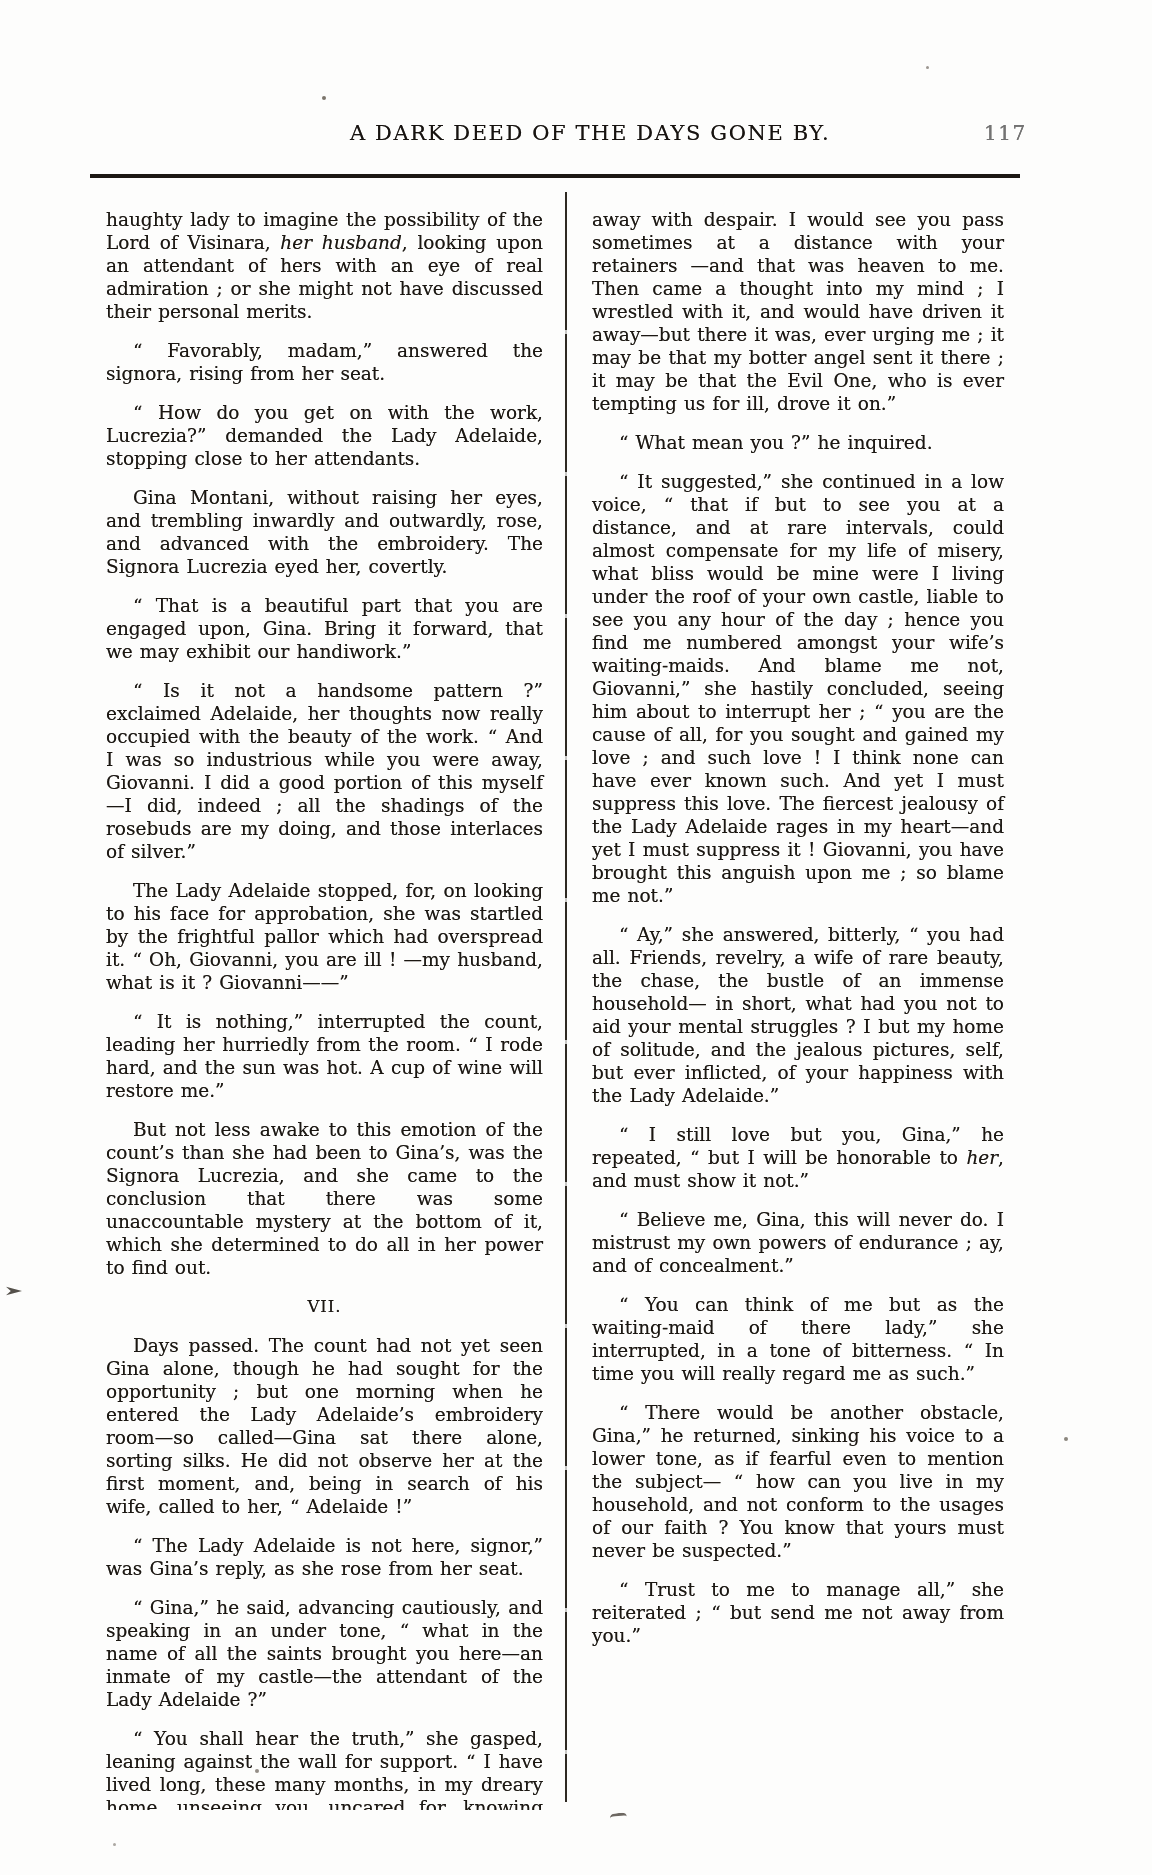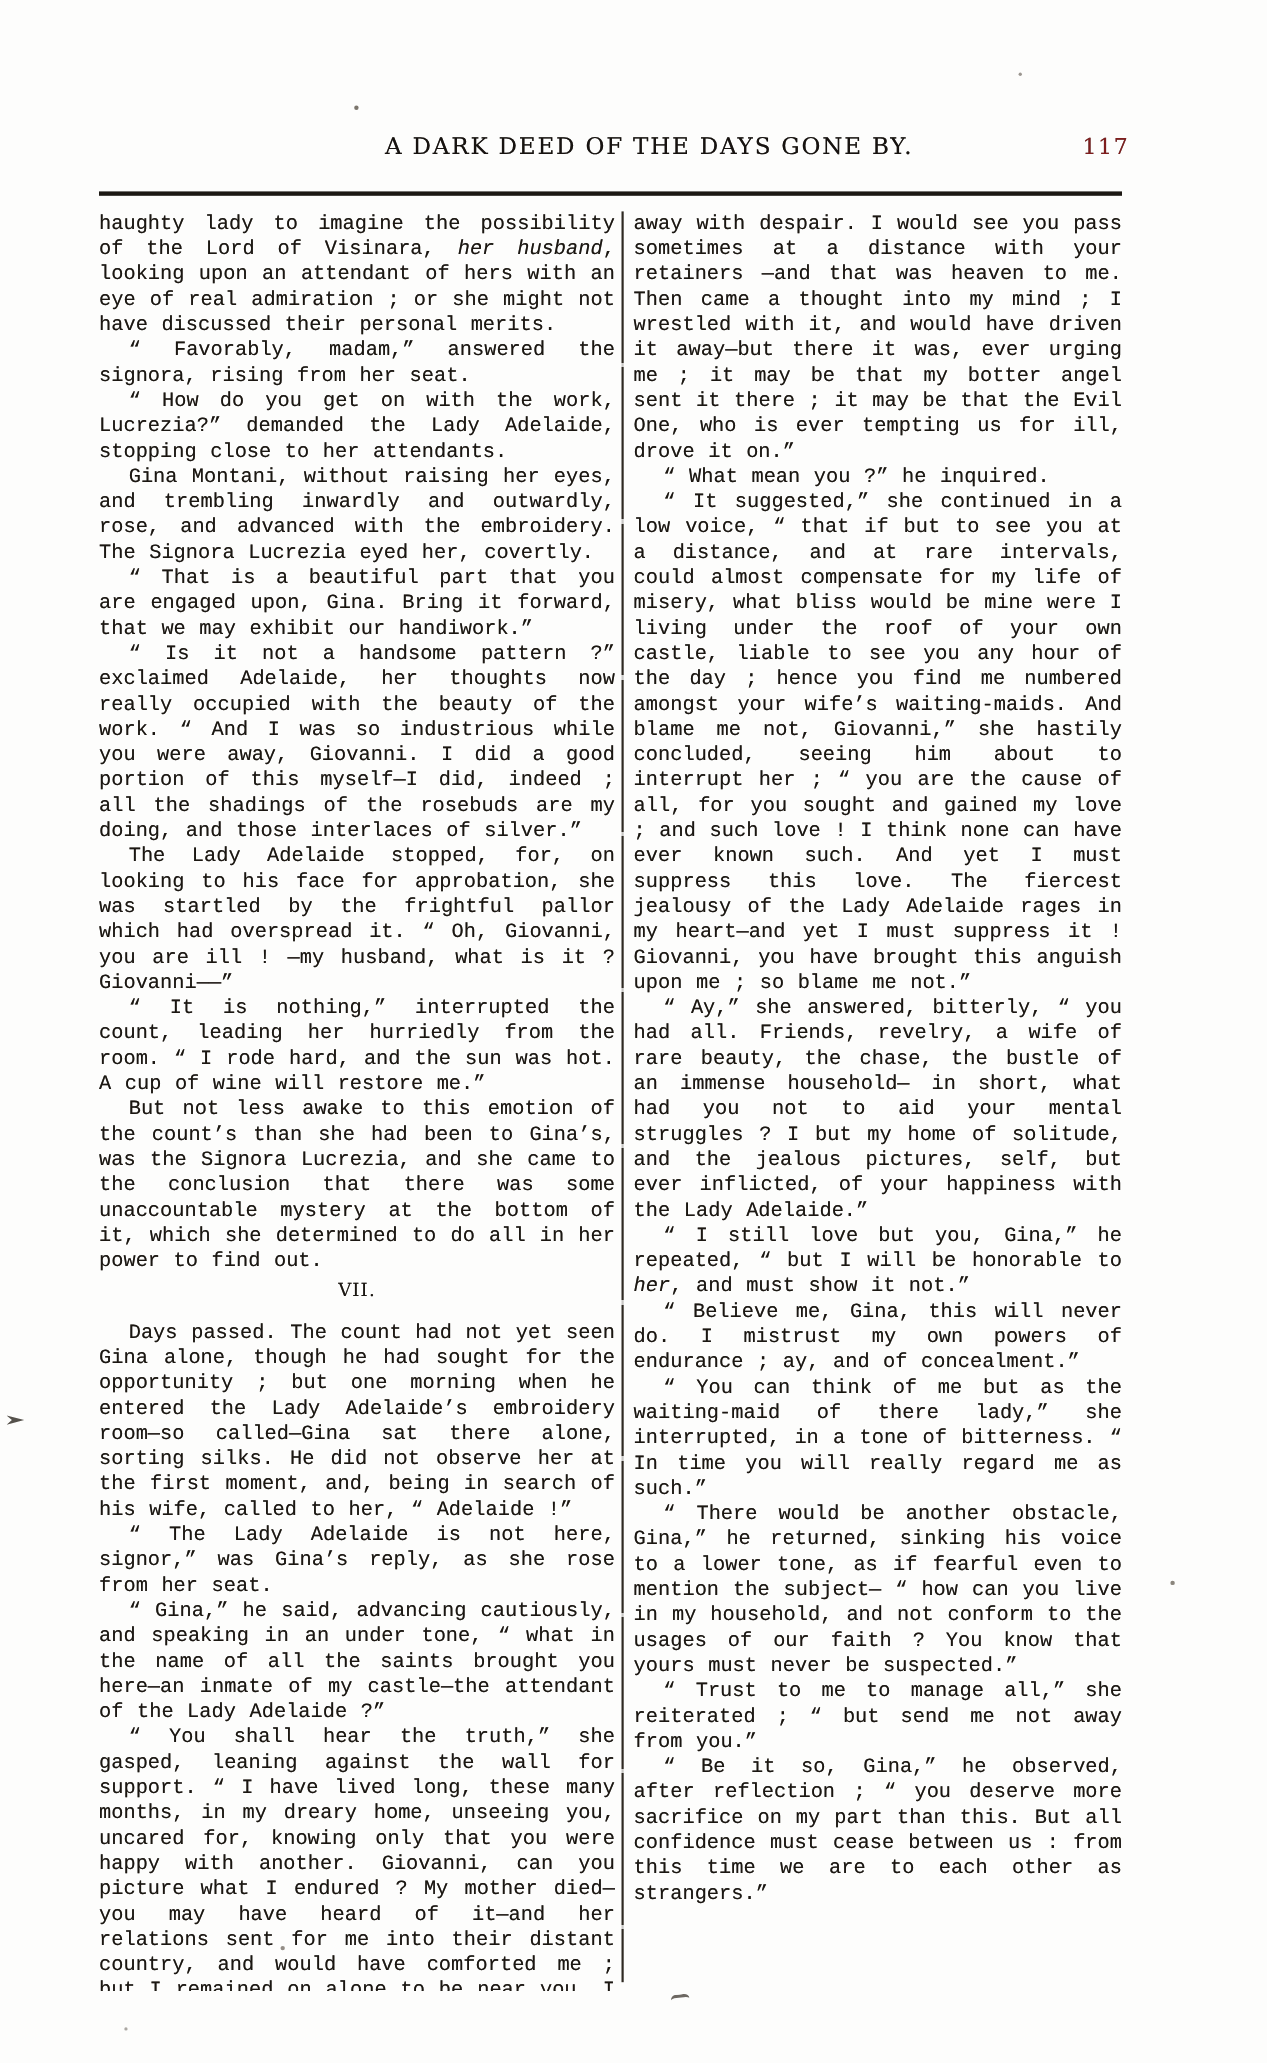--- a/index.html
+++ b/index.html
@@ -12,21 +12,21 @@
     overflow:hidden;
   }
   .running-title{
     position:absolute;left:350px;top:121px;
     font-size:21px;letter-spacing:1.6px;white-space:nowrap;
     color:#171310;text-shadow:0 0 .6px rgba(23,19,16,.65);
   }
   .page-number{
     position:absolute;left:984px;top:121px;
     font-size:20px;letter-spacing:1.5px;
-    color:#7f1d1d;text-shadow:0 0 .6px rgba(23,19,16,.65);
+    color:#737373;text-shadow:0 0 .6px rgba(23,19,16,.65);
   }
   .header-rule{
     position:absolute;left:90px;top:174px;width:930px;height:4px;
     background:#1c1813;
   }
   .columns{
     position:absolute;left:90px;top:192px;width:930px;height:1618px;
     display:flex;align-items:stretch;overflow:hidden;
   }
   .col{
@@ -34,21 +34,21 @@
     word-spacing:1.2px;
     text-shadow:0 0 .55px rgba(27,23,18,.6);
   }
   .col.left{width:469px;}
   .col.right{width:444px;}
   .divider{
     width:2px;margin-left:6px;margin-right:9px;height:1610px;
     background:repeating-linear-gradient(to bottom,
       #2e2922 0px, #2e2922 138px, rgba(46,41,34,.25) 138px, rgba(46,41,34,.25) 142px);
   }
-  .para{margin:0;text-indent:27px;font-family:Liberation Mono, monospace;}
+  .para{margin:16px;text-indent:27px;}
   .para.noindent{text-indent:0;}
   .para.fulllast{text-align-last:justify;}
   .chapter-heading{
     text-align:center;font-size:16.5px;letter-spacing:1px;
     margin:3px 0 16px 0;text-indent:0;
   }
   
   .speck{position:absolute;background:#5a5247;border-radius:50%;}
   .margin-mark{
     position:absolute;left:6px;top:1286px;width:16px;height:10px;
@@ -92,21 +92,20 @@
     <div class="col right">
         <p class="para noindent">away with despair. I would see you pass sometimes at a distance with your retainers —and that was heaven to me. Then came a thought into my mind ; I wrestled with it, and would have driven it away—but there it was, ever urging me ; it may be that my botter angel sent it there ; it may be that the Evil One, who is ever tempting us for ill, drove it on.”</p>
         <p class="para">“ What mean you ?” he inquired.</p>
         <p class="para">“ It suggested,” she continued in a low voice, “ that if but to see you at a distance, and at rare intervals, could almost compensate for my life of misery, what bliss would be mine were I living under the roof of your own castle, liable to see you any hour of the day ; hence you find me numbered amongst your wife’s waiting-maids. And blame me not, Giovanni,” she hastily concluded, seeing him about to interrupt her ; “ you are the cause of all, for you sought and gained my love ; and such love !  I think none can have ever known such. And yet I must suppress this love. The fiercest jealousy of the Lady Adelaide rages in my heart—and yet I must suppress it !  Giovanni, you have brought this anguish upon me ; so blame me not.”</p>
         <p class="para">“ Ay,” she answered, bitterly, “ you had all. Friends, revelry, a wife of rare beauty, the chase, the bustle of an immense household— in short, what had you not to aid your mental struggles ?  I but my home of solitude, and the jealous pictures, self, but ever inflicted, of your happiness with the Lady Adelaide.”</p>
         <p class="para">“ I still love but you, Gina,” he repeated, “ but I will be honorable to <i>her</i>, and must show it not.”</p>
         <p class="para">“ Believe me, Gina, this will never do. I mistrust my own powers of endurance ; ay, and of concealment.”</p>
         <p class="para">“ You can think of me but as the waiting-maid of there lady,” she interrupted, in a tone of bitterness. “ In time you will really regard me as such.”</p>
         <p class="para">“ There would be another obstacle, Gina,” he returned, sinking his voice to a lower tone, as if fearful even to mention the subject— “ how can you live in my household, and not conform to the usages of our faith ?  You know that yours must never be suspected.”</p>
         <p class="para">“ Trust to me to manage all,” she reiterated ; “ but send me not away from you.”</p>
-        <p class="para">“ Be it so, Gina,” he observed, after reflection ; “ you deserve more sacrifice on my part than this. But all confidence must cease between us : from this time we are to each other as strangers.”</p>
       </div>
   </div>
 
   <div class="margin-mark"></div>
   <div class="squiggle"></div>
   <div class="speck" style="left:322px;top:96px;width:4px;height:4px;opacity:.8;"></div>
   <div class="speck" style="left:926px;top:66px;width:3px;height:3px;opacity:.6;"></div>
   <div class="speck" style="left:1064px;top:1437px;width:4px;height:4px;opacity:.7;"></div>
   <div class="speck" style="left:255px;top:1769px;width:4px;height:4px;opacity:.65;"></div>
   <div class="speck" style="left:113px;top:1843px;width:3px;height:3px;opacity:.5;"></div>

